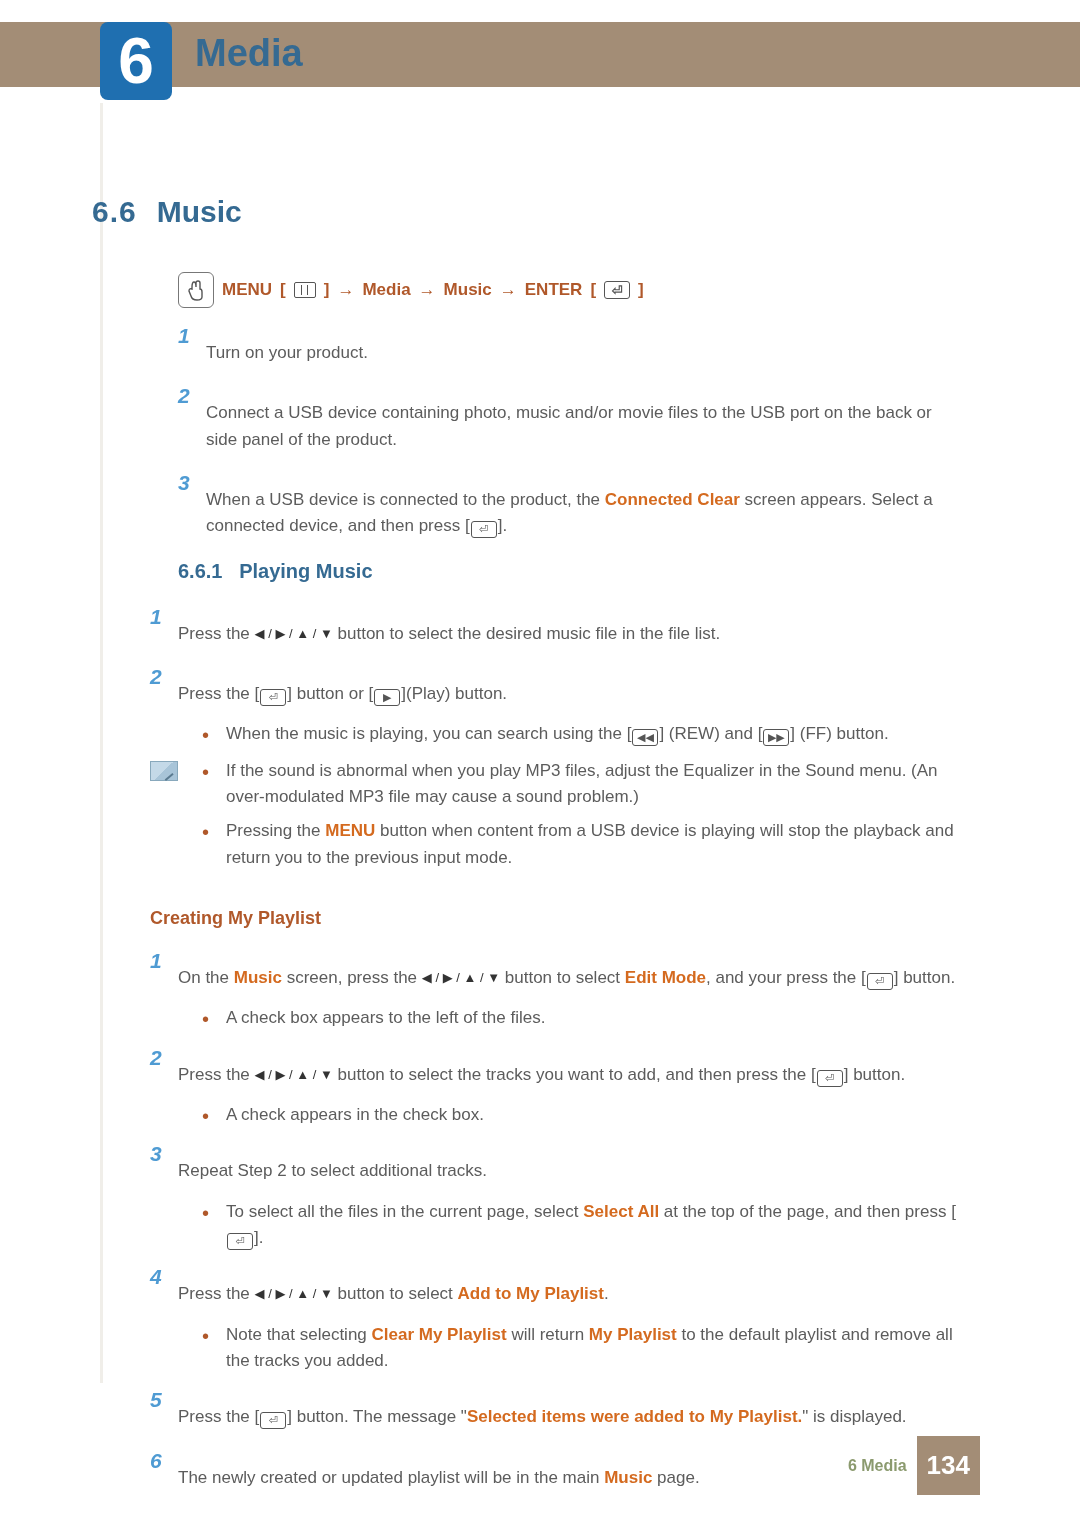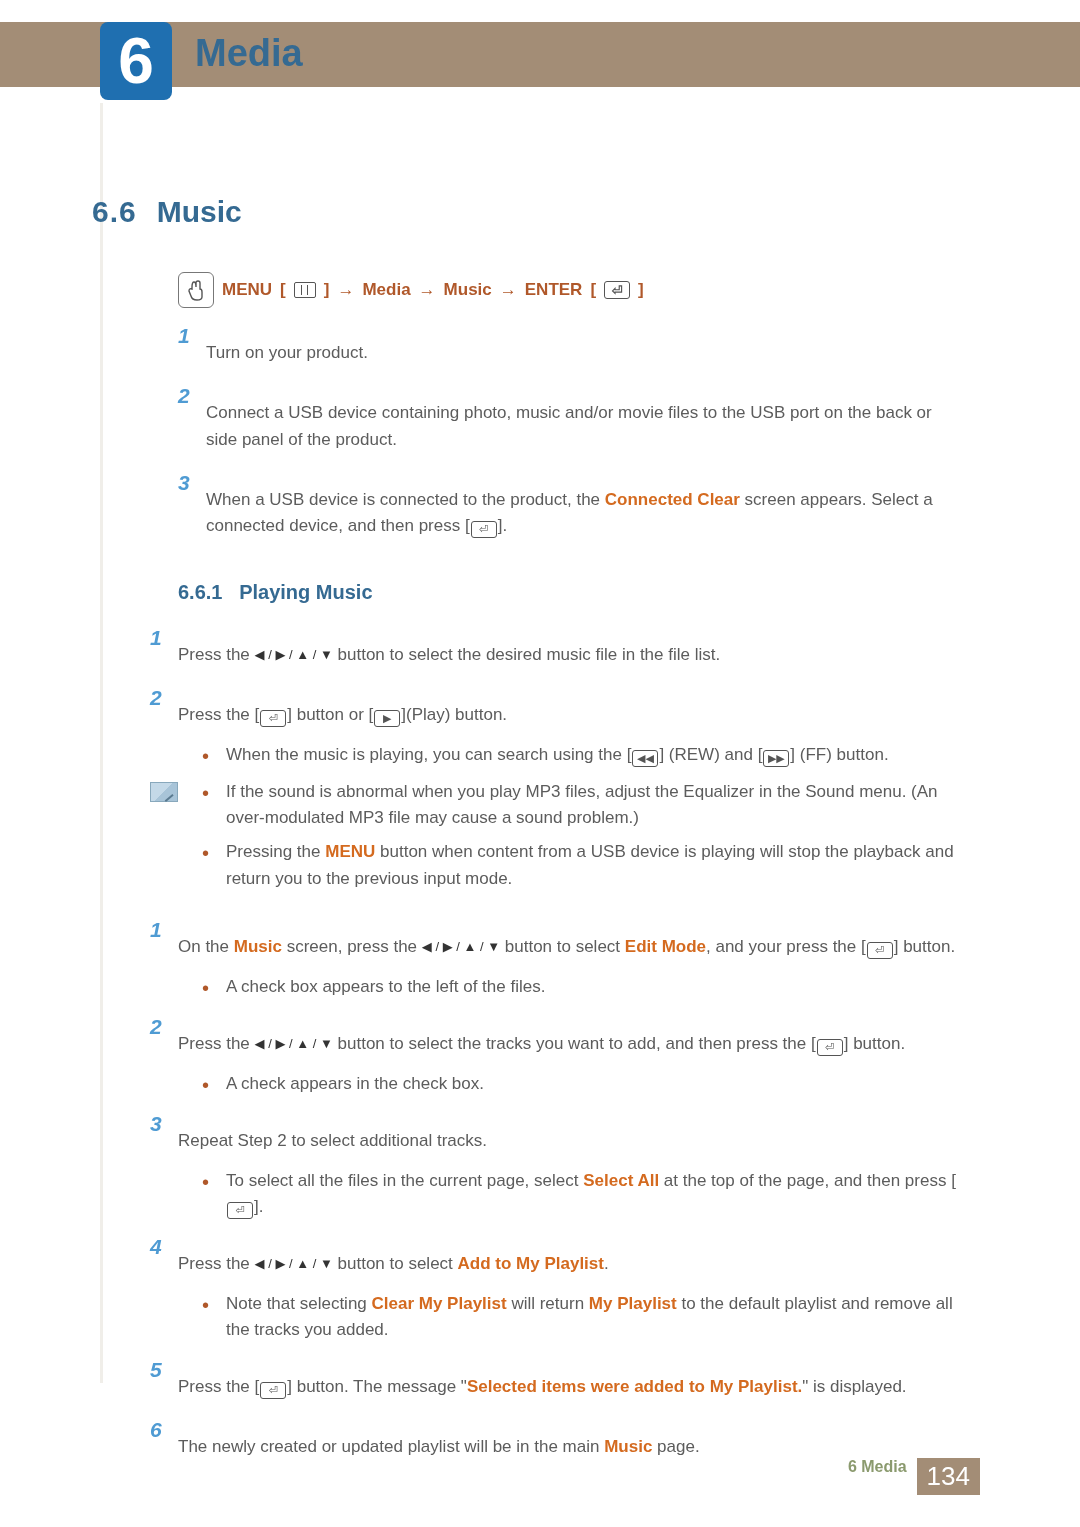--- a/index.html
+++ b/index.html
@@ -139,21 +139,21 @@
     font-weight: 600;
     color: #4f9bd3;
     width: 28px;
     flex: none;
   }
   .numtext { flex: 1; margin-top: 20px; }
   .subsection {
     font-size: 20px;
     font-weight: bold;
     color: #356a92;
-    margin-top: 37px;
+    margin-top: 16px;
     margin-bottom: 14px;
   }
   .subsubsection {
     font-size: 18px;
     font-weight: bold;
     color: #b0582a;
     margin-top: 26px;
     margin-bottom: 12px;
   }
   .bullet-list { margin-left: 52px; margin-bottom: 10px; }
@@ -205,33 +205,34 @@
     font-size: 11px;
     color: #555;
     vertical-align: -2px;
     margin: 0 1px;
   }
   .footer {
     position: absolute;
     bottom: 32px;
     right: 100px;
     display: flex;
+    align-items: center;
   }
   .footer-text {
     font-size: 16px;
     font-weight: bold;
     color: #8b9a6e;
     margin-right: 10px;
   }
   .footer-page {
     background: #a38d76;
     color: #fff;
     font-size: 26px;
-    font-weight: normal;
-    padding: 3px 10px;
+    font-weight: bold;
+    padding: 14px 10px;
   }
   .left-shift-28 { margin-left: -28px; }
 </style>
 </head>
 <body>
 
 <div class="top-bar"></div>
 <div class="chapter-badge">6</div>
 <div class="chapter-title">Media</div>
 <div class="side-line"></div>
@@ -314,20 +315,21 @@
       </div>
       <div class="bullet-item">
         <span class="bullet-dot">•</span>
         <span class="bullet-text">
           <span>Pressing the </span><span class="orange">MENU</span><span> button when content from a USB device is playing will stop the playback and return you to the previous input mode.</span>
         </span>
       </div>
     </div>
   </div>
 
+  <div class="subsubsection left-shift-28">Creating My Playlist</div>
 
   <div class="numlist left-shift-28">
     <span class="num">1</span>
     <span class="numtext">
       <span>On the </span><span class="orange">Music</span><span> screen, press the </span><span class="tri">◀ / ▶ / ▲ / ▼</span><span> button to select </span><span class="orange">Edit Mode</span><span>, and your press the [</span><span class="inline-icon">⏎</span><span>] button.</span>
     </span>
   </div>
   <div class="bullet-list left-shift-28" style="margin-left:24px;">
     <div class="bullet-item">
       <span class="bullet-dot">•</span>

